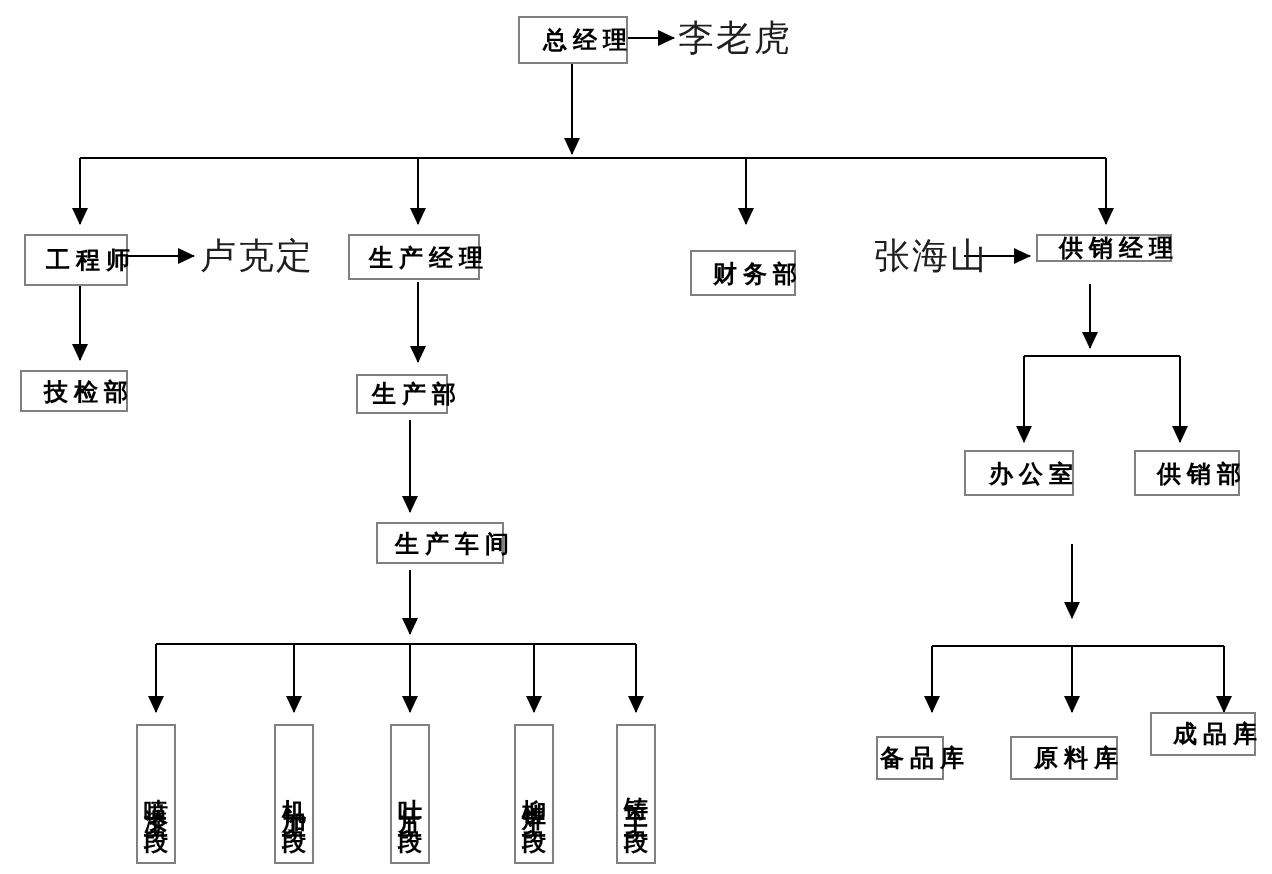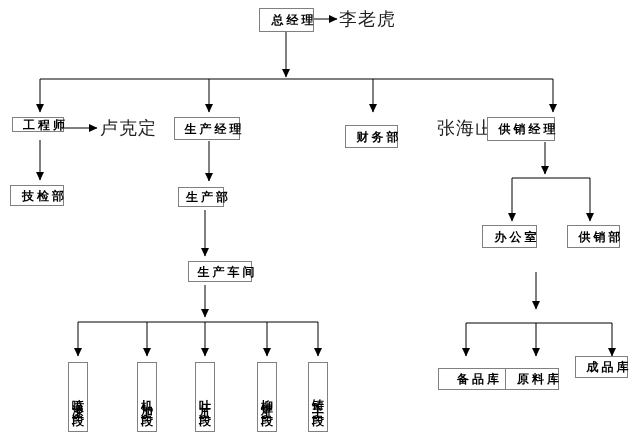--- a/index.html
+++ b/index.html
@@ -100,37 +100,37 @@
     <line x1="536" y1="272" x2="536" y2="309" marker-end="url(#ah)"></line>
     <line x1="466" y1="323" x2="612" y2="323"></line>
     <line x1="466" y1="323" x2="466" y2="356" marker-end="url(#ah)"></line>
     <line x1="536" y1="323" x2="536" y2="356" marker-end="url(#ah)"></line>
     <line x1="612" y1="323" x2="612" y2="356" marker-end="url(#ah)"></line>
   </svg>
 
   <div class="node" style="left:259px;top:8px;width:55px;height:24px">总经理</div>
   <div class="ann" style="left:339px;top:11px">李老虎</div>
 
-  <div class="node" style="left:12px;top:117px;width:52px;height:15px">工程师</div>
+  <div class="node" style="left:12px;top:117px;width:52px;height:26px">工程师</div>
   <div class="ann" style="left:100px;top:120px">卢克定</div>
   <div class="node" style="left:174px;top:117px;width:66px;height:23px">生产经理</div>
   <div class="node" style="left:345px;top:125px;width:53px;height:23px">财务部</div>
   <div class="ann" style="left:437px;top:120px">张海山</div>
-  <div class="node" style="left:487px;top:117px;width:68px;height:24px">供销经理</div>
+  <div class="node" style="left:518px;top:117px;width:68px;height:14px">供销经理</div>
 
   <div class="node" style="left:10px;top:185px;width:54px;height:21px">技检部</div>
   <div class="node" style="left:178px;top:187px;width:46px;height:20px">生产部</div>
   <div class="node" style="left:482px;top:225px;width:55px;height:23px">办公室</div>
   <div class="node" style="left:567px;top:225px;width:53px;height:23px">供销部</div>
 
   <div class="node" style="left:188px;top:261px;width:64px;height:21px">生产车间</div>
 
   <div class="node vertical" style="left:68px;top:362px;width:20px;height:70px">喷漆工段</div>
   <div class="node vertical" style="left:137px;top:362px;width:20px;height:70px">机加工段</div>
   <div class="node vertical" style="left:195px;top:362px;width:20px;height:70px">叶片工段</div>
   <div class="node vertical" style="left:257px;top:362px;width:20px;height:70px">柳焊工段</div>
   <div class="node vertical" style="left:308px;top:362px;width:20px;height:70px">铸工工段</div>
 
-  <div class="node" style="left:438px;top:368px;width:68px;height:22px">备品库</div>
+  <div class="node" style="left:438px;top:368px;width:34px;height:22px">备品库</div>
   <div class="node" style="left:505px;top:368px;width:54px;height:22px">原料库</div>
   <div class="node" style="left:575px;top:356px;width:53px;height:22px">成品库</div>
 
 </div>
 
 </body></html>

